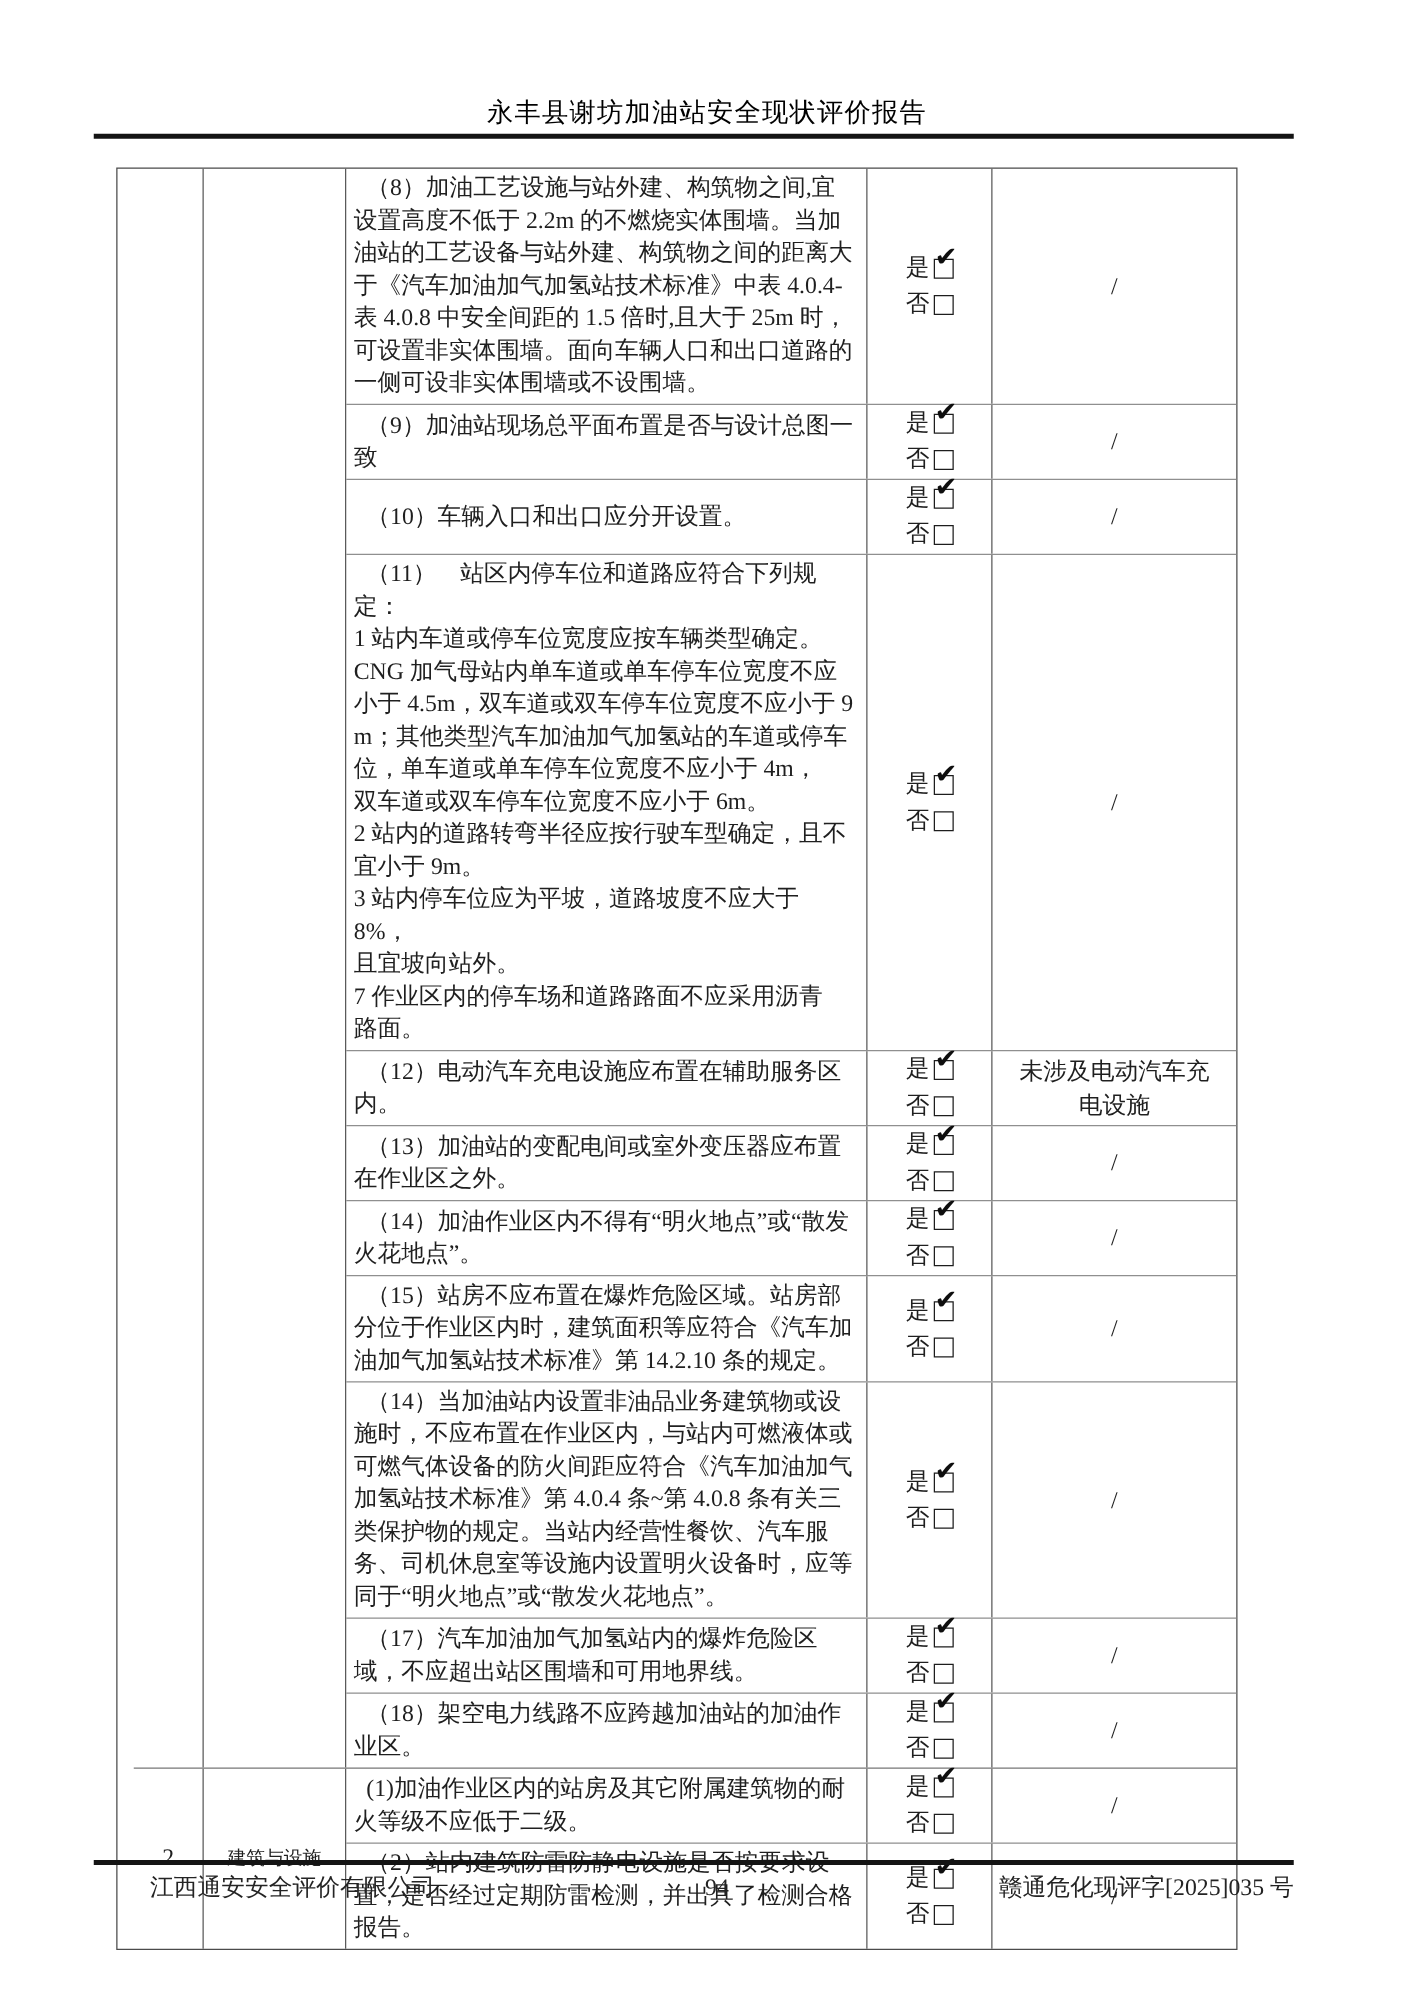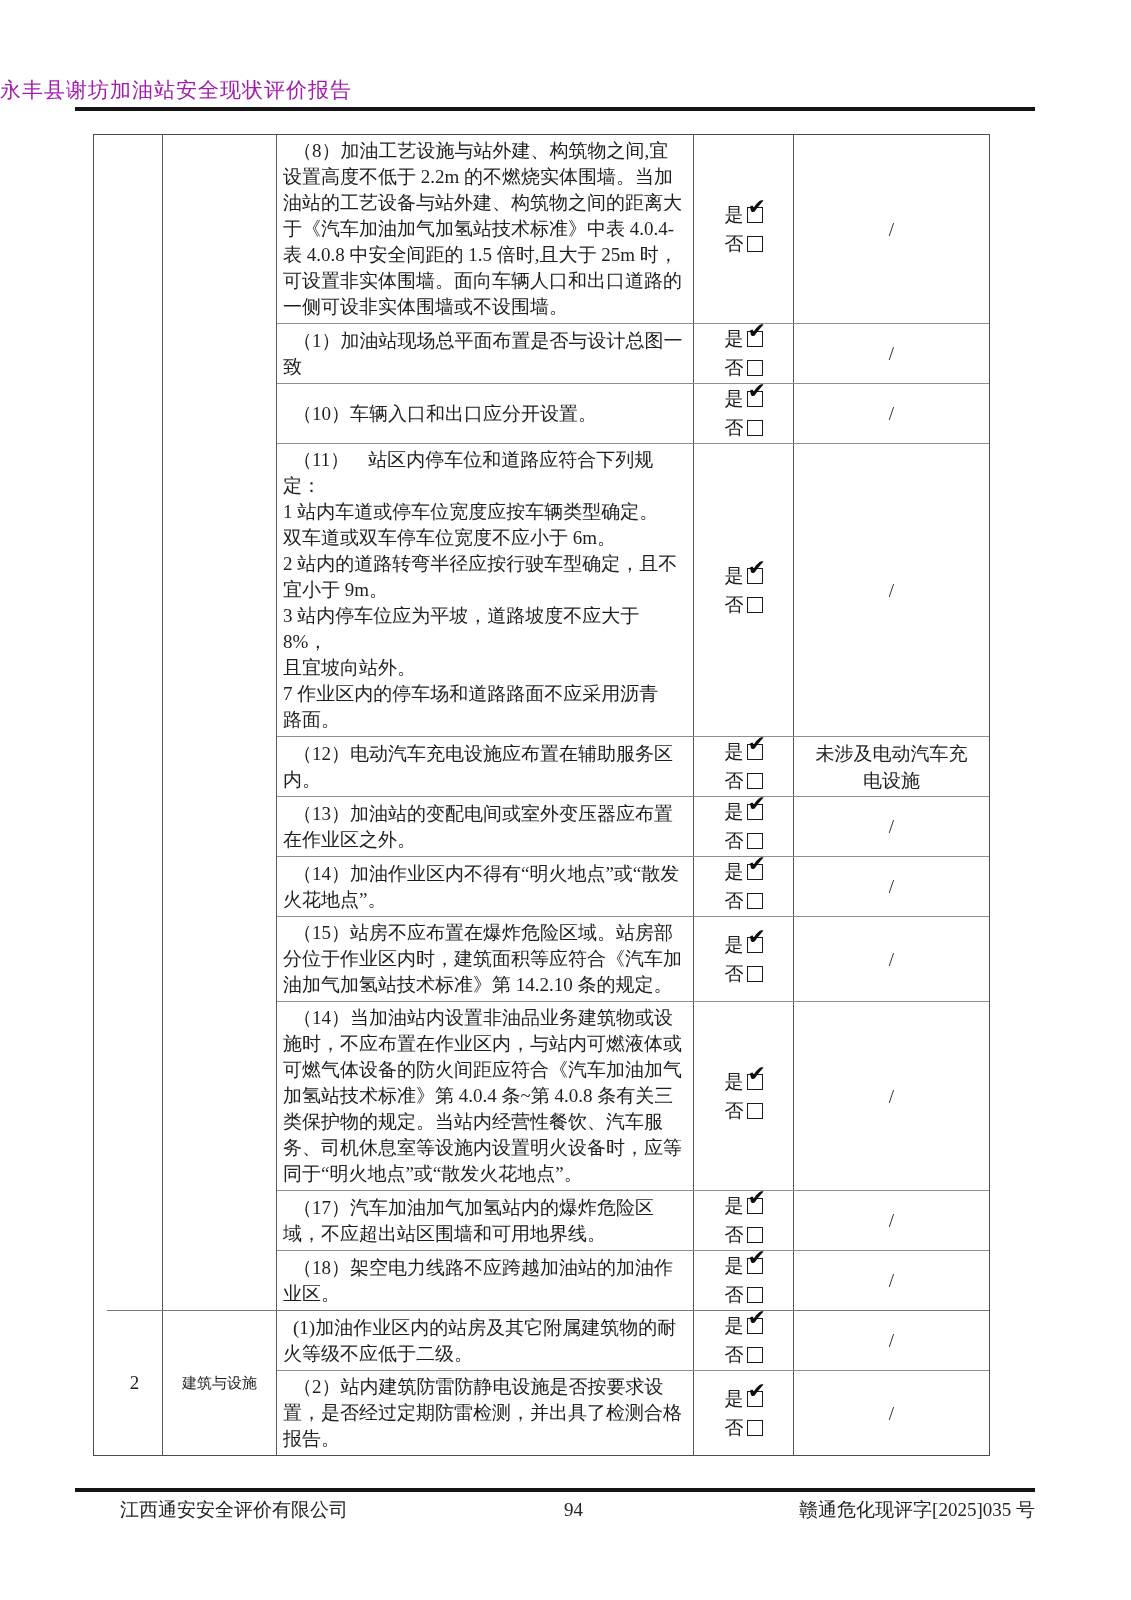--- a/index.html
+++ b/index.html
@@ -2,22 +2,22 @@
 <html><head>
 <meta charset="utf-8">
 <style>
   html,body{margin:0;padding:0;}
   body{
     width:1131px;height:1600px;background:#ffffff;position:relative;overflow:hidden;
     font-family:"Liberation Serif","DejaVu Serif",serif;color:#1f1f1f;
     -webkit-font-smoothing:antialiased;
   }
   .doc-title{
-    position:absolute;top:76px;left:0;width:100%;text-align:left;
-    font-size:21px;font-weight:500;letter-spacing:1px;color:#a21caf;
+    position:absolute;top:76px;left:0;width:100%;text-align:center;
+    font-size:21px;font-weight:500;letter-spacing:1px;color:#000000;
   }
   .rule{position:absolute;left:75px;width:960px;height:4px;background:#141414;}
   .rule.header{top:107px;}
   .rule.footer{top:1488px;}
   .checklist-table{
     position:absolute;left:93px;top:134px;width:897px;
     border:1px solid #4a4a4a;box-sizing:border-box;background:#fff;padding-left:13px;
   }
   .tsection{display:flex;align-items:stretch;}
   .tsection + .tsection{border-top:1px solid #777;}
@@ -96,21 +96,21 @@
               <span class="cblabel">否</span>
               <span class="cbox"></span>
             </div>
           </div>
           <div class="cell-remark">
             <div class="remark-text">/</div>
           </div>
         </div>
         <div class="trow">
           <div class="cell-text">
-            <div class="itemline">（1）加油站现场总平面布置是否与设计总图一致</div>
+            <div class="itemline">（9）加油站现场总平面布置是否与设计总图一致</div>
           </div>
           <div class="cell-cb">
             <div class="cbline">
               <span class="cblabel">是</span>
               <span class="cbox checked">
                 <span class="mark">✔</span>
               </span>
             </div>
             <div class="cbline">
               <span class="cblabel">否</span>
@@ -138,20 +138,21 @@
             </div>
           </div>
           <div class="cell-remark">
             <div class="remark-text">/</div>
           </div>
         </div>
         <div class="trow">
           <div class="cell-text">
             <div class="itemline">（11）　站区内停车位和道路应符合下列规定：</div>
             <div class="itemline">1 站内车道或停车位宽度应按车辆类型确定。</div>
+            <div class="itemline">CNG 加气母站内单车道或单车停车位宽度不应小于 4.5m，双车道或双车停车位宽度不应小于 9m；其他类型汽车加油加气加氢站的车道或停车位，单车道或单车停车位宽度不应小于 4m，</div>
             <div class="itemline center">双车道或双车停车位宽度不应小于 6m。</div>
             <div class="itemline">2 站内的道路转弯半径应按行驶车型确定，且不</div>
             <div class="itemline center">宜小于 9m。</div>
             <div class="itemline">3 站内停车位应为平坡，道路坡度不应大于 8%，</div>
             <div class="itemline center">且宜坡向站外。</div>
             <div class="itemline">7 作业区内的停车场和道路路面不应采用沥青</div>
             <div class="itemline center">路面。</div>
           </div>
           <div class="cell-cb">
             <div class="cbline">

